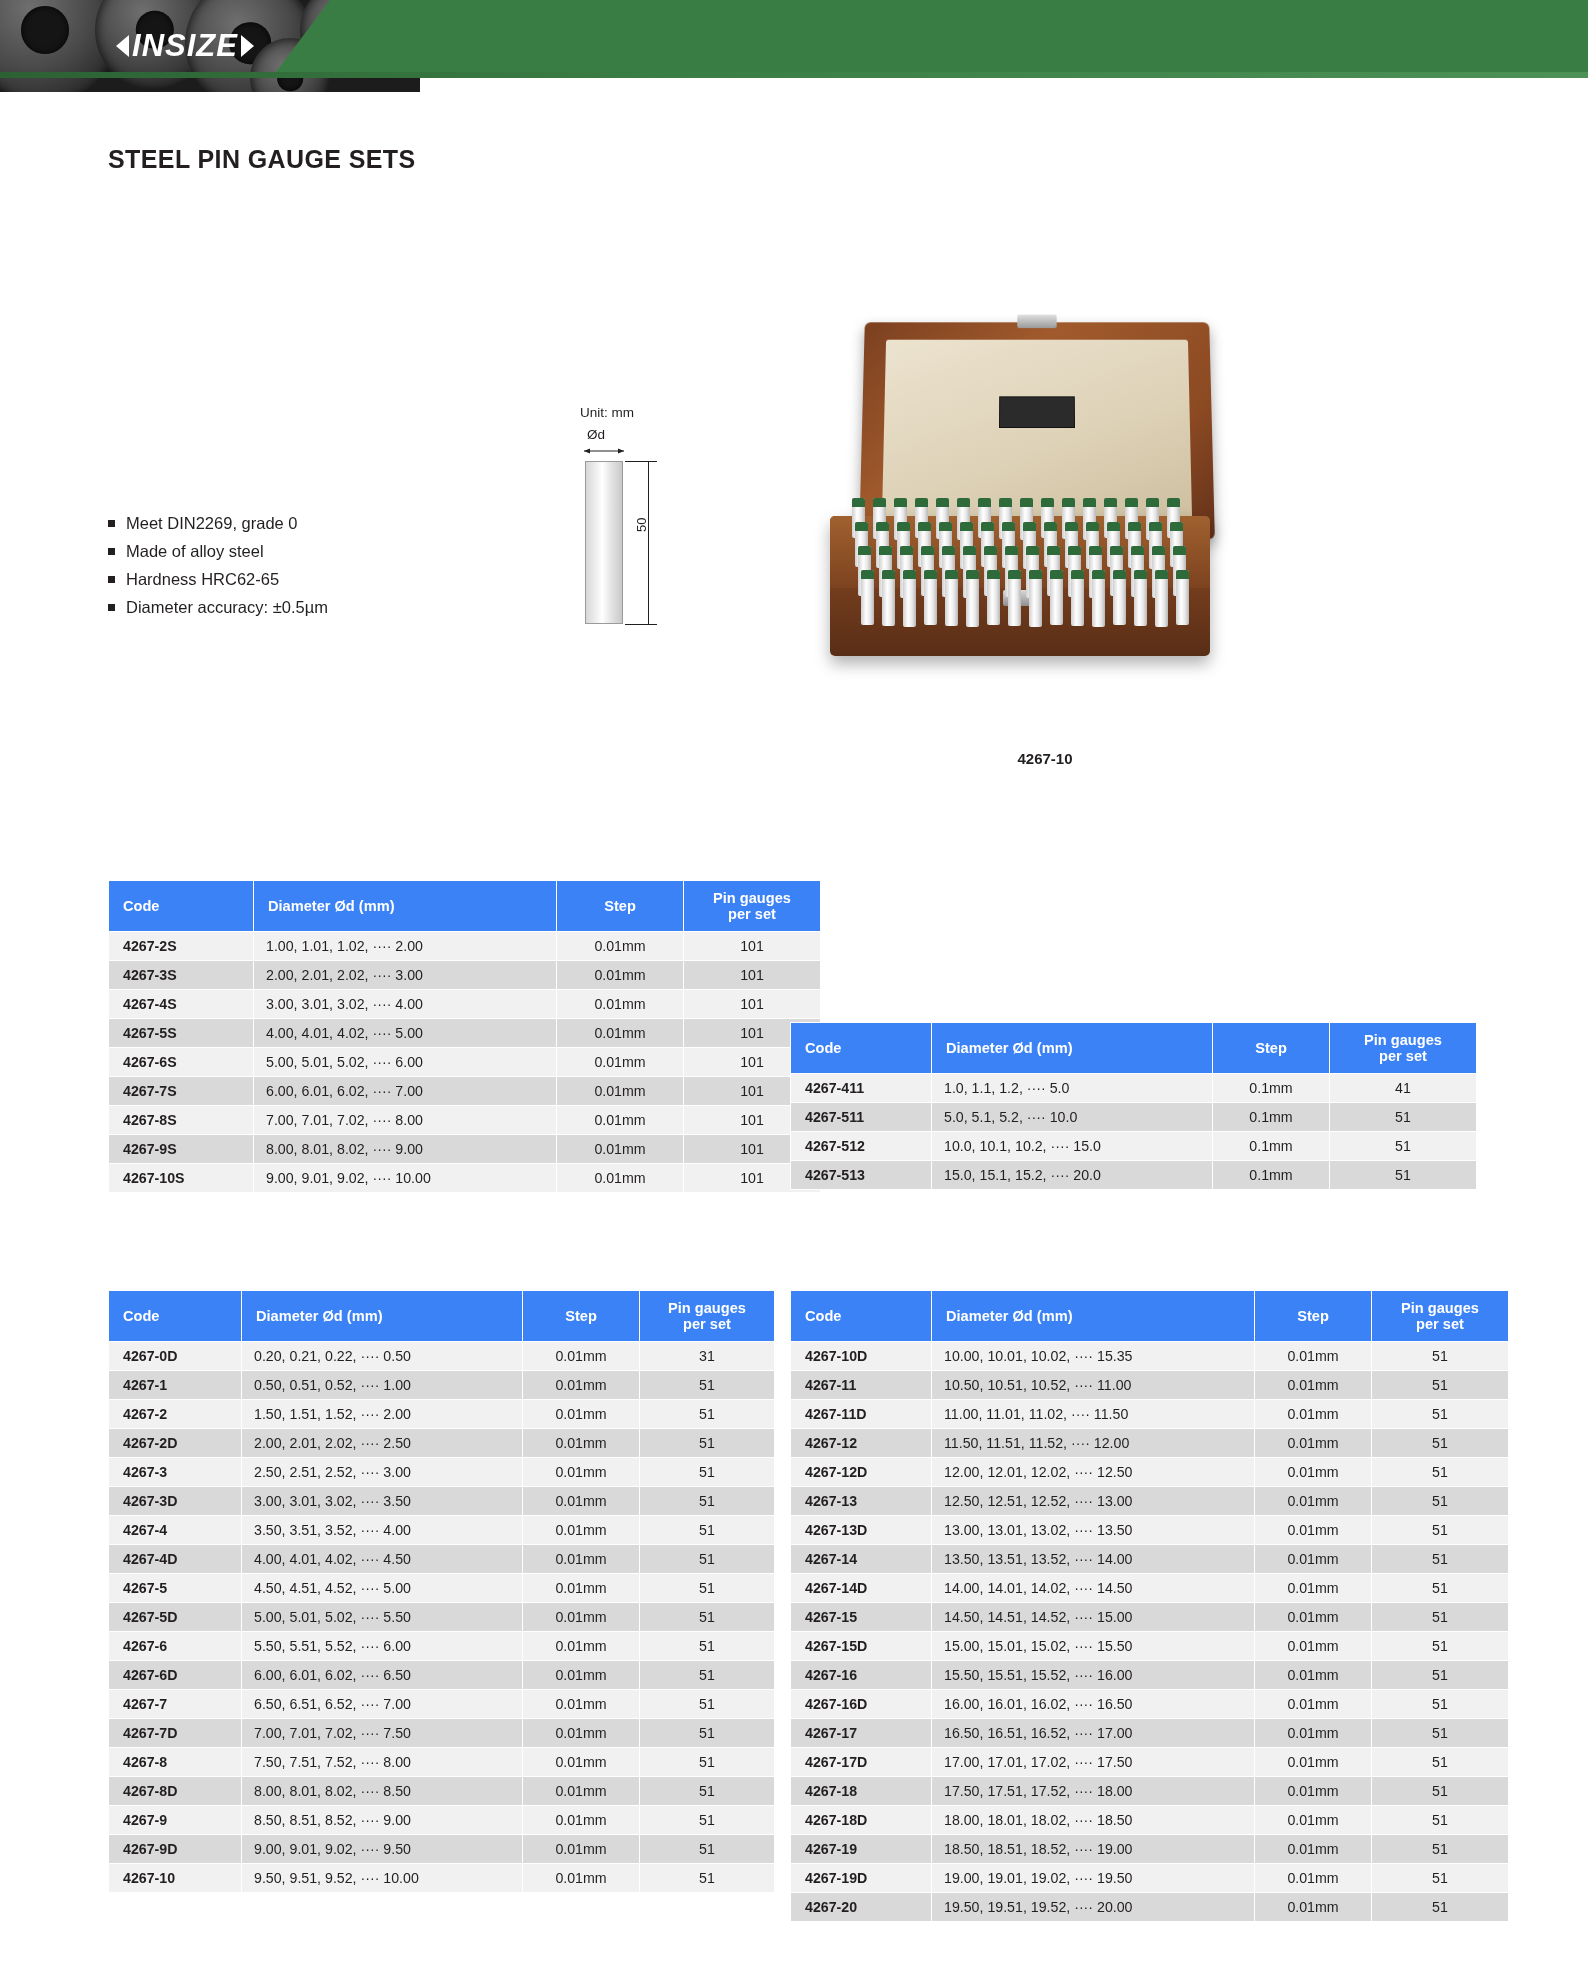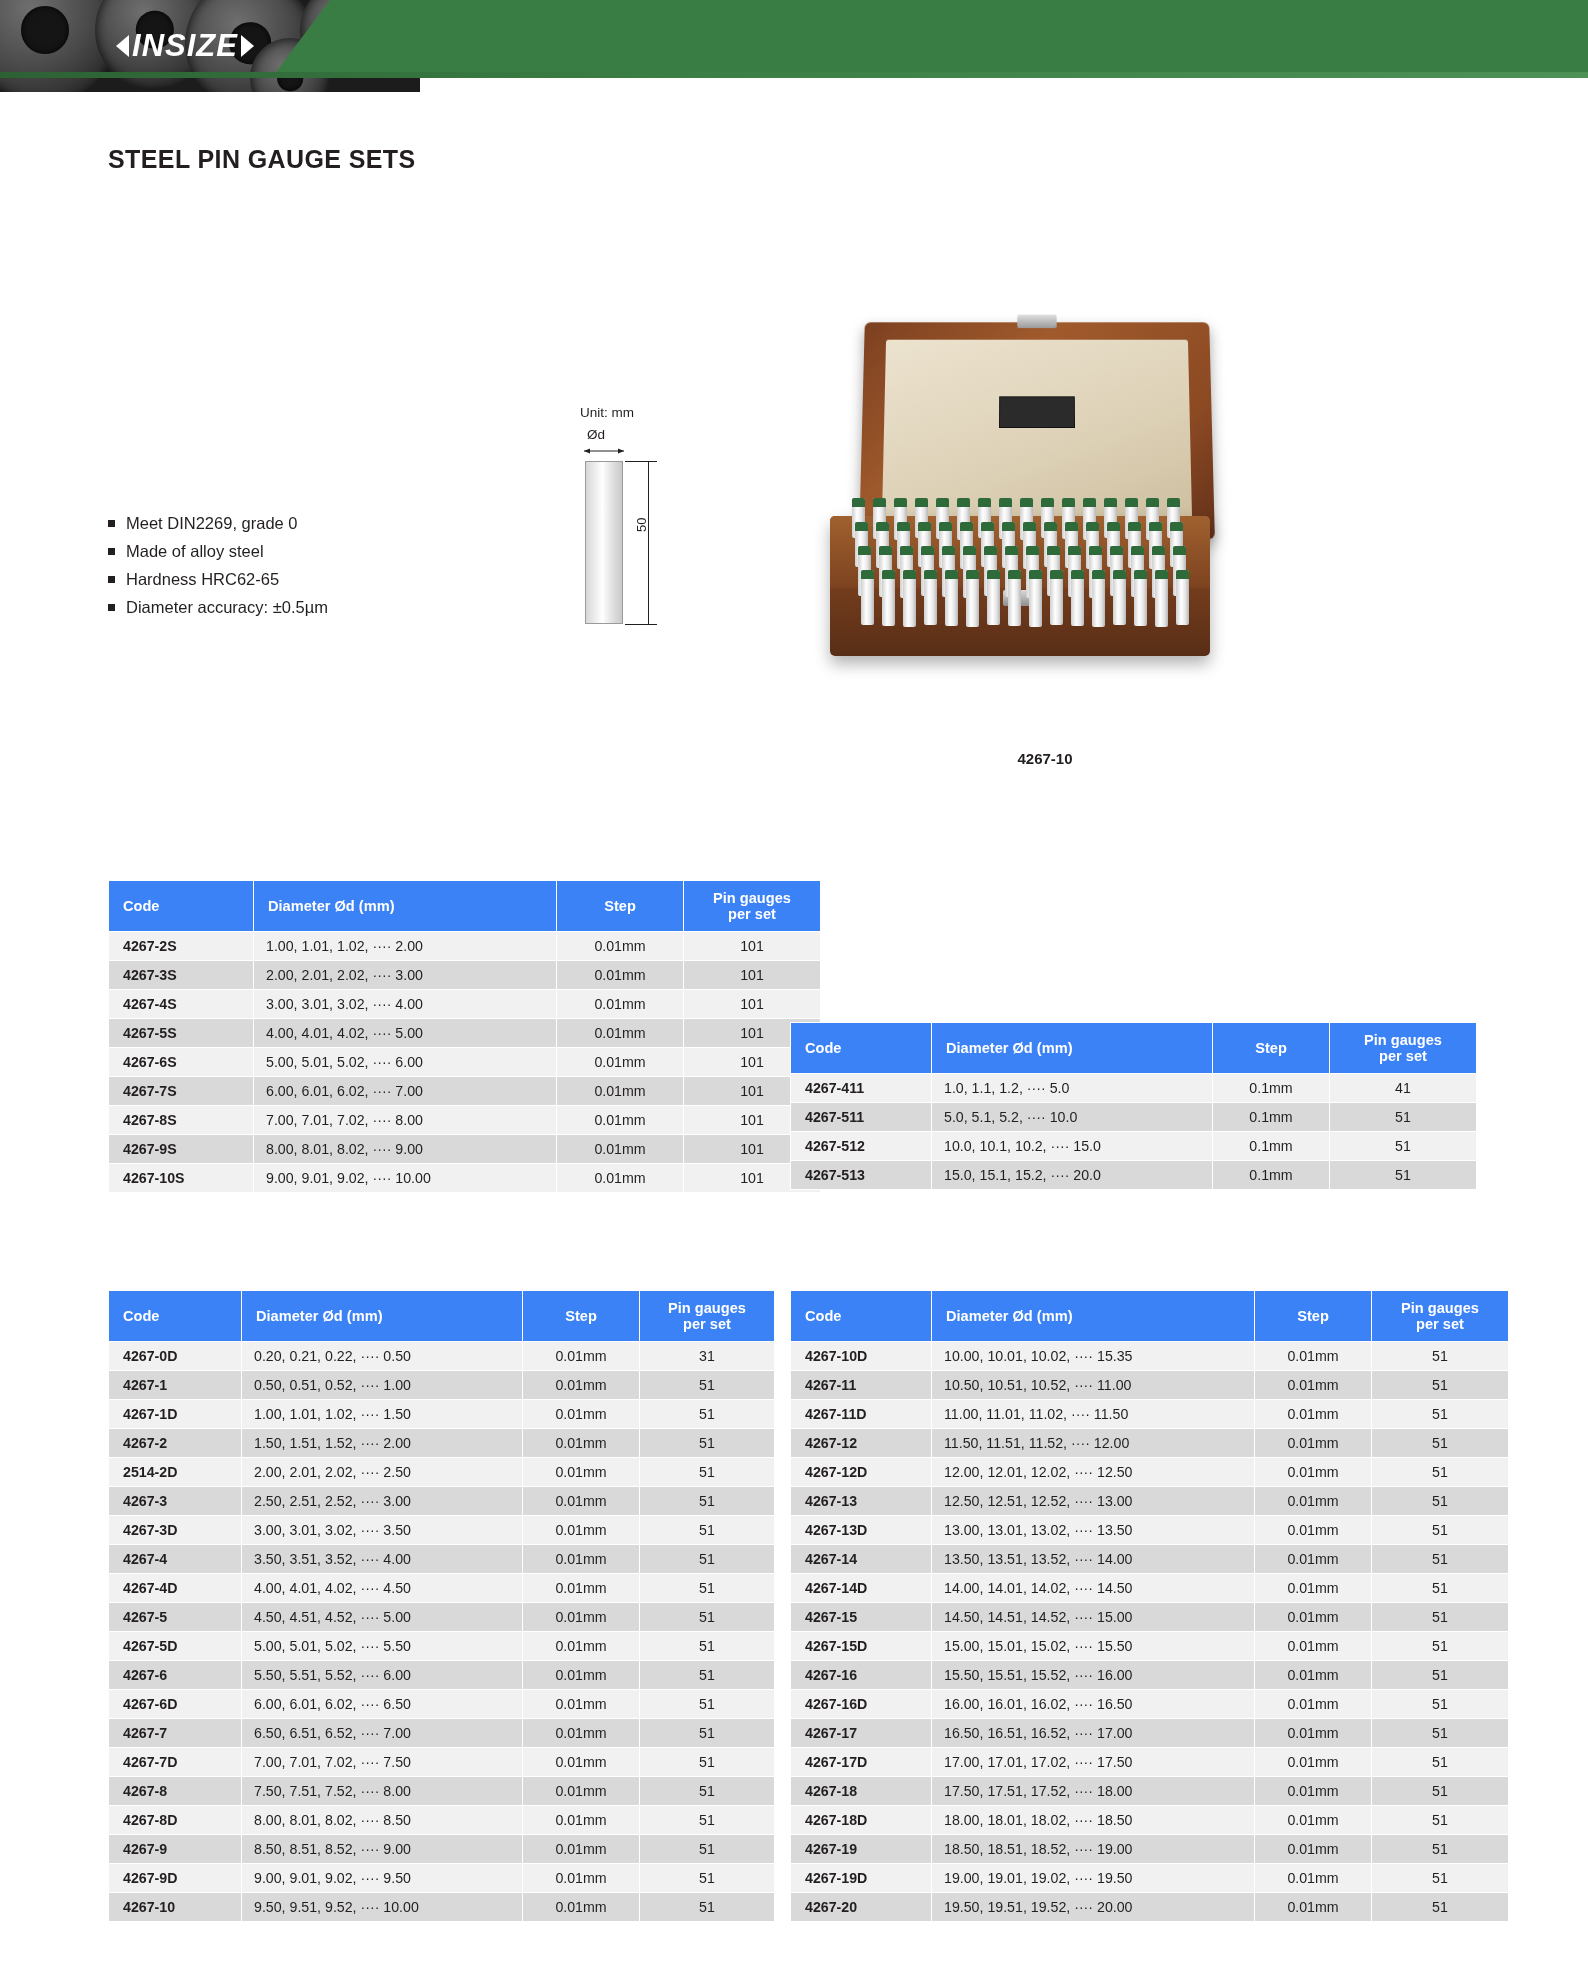--- a/index.html
+++ b/index.html
@@ -643,33 +643,27 @@
         <td>0.01mm</td>
         <td>31</td>
       </tr>
       <tr>
         <td class="code">4267-1</td>
         <td class="dia">0.50, 0.51, 0.52, ···· 1.00</td>
         <td>0.01mm</td>
         <td>51</td>
       </tr>
       <tr>
-        <td class="code">4267-1D</td>
-        <td class="dia">1.00, 1.01, 1.02, ···· 1.50</td>
-        <td>0.01mm</td>
-        <td>51</td>
-      </tr>
-      <tr>
         <td class="code">4267-2</td>
         <td class="dia">1.50, 1.51, 1.52, ···· 2.00</td>
         <td>0.01mm</td>
         <td>51</td>
       </tr>
       <tr>
-        <td class="code">2514-2D</td>
+        <td class="code">4267-2D</td>
         <td class="dia">2.00, 2.01, 2.02, ···· 2.50</td>
         <td>0.01mm</td>
         <td>51</td>
       </tr>
       <tr>
         <td class="code">4267-3</td>
         <td class="dia">2.50, 2.51, 2.52, ···· 3.00</td>
         <td>0.01mm</td>
         <td>51</td>
       </tr>

